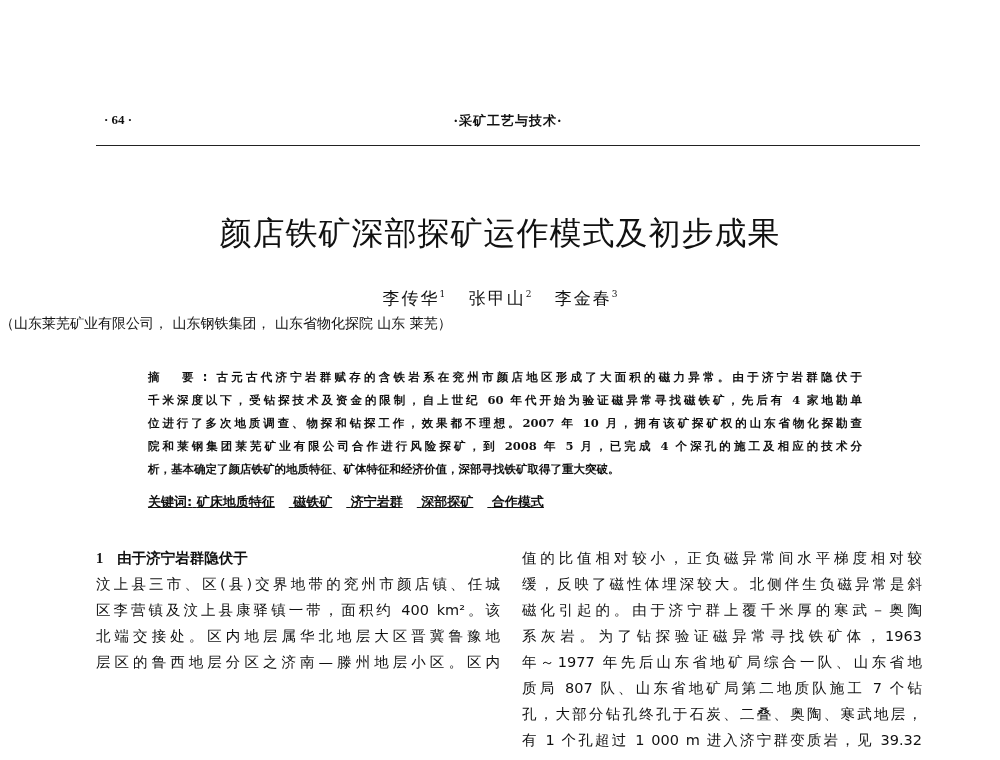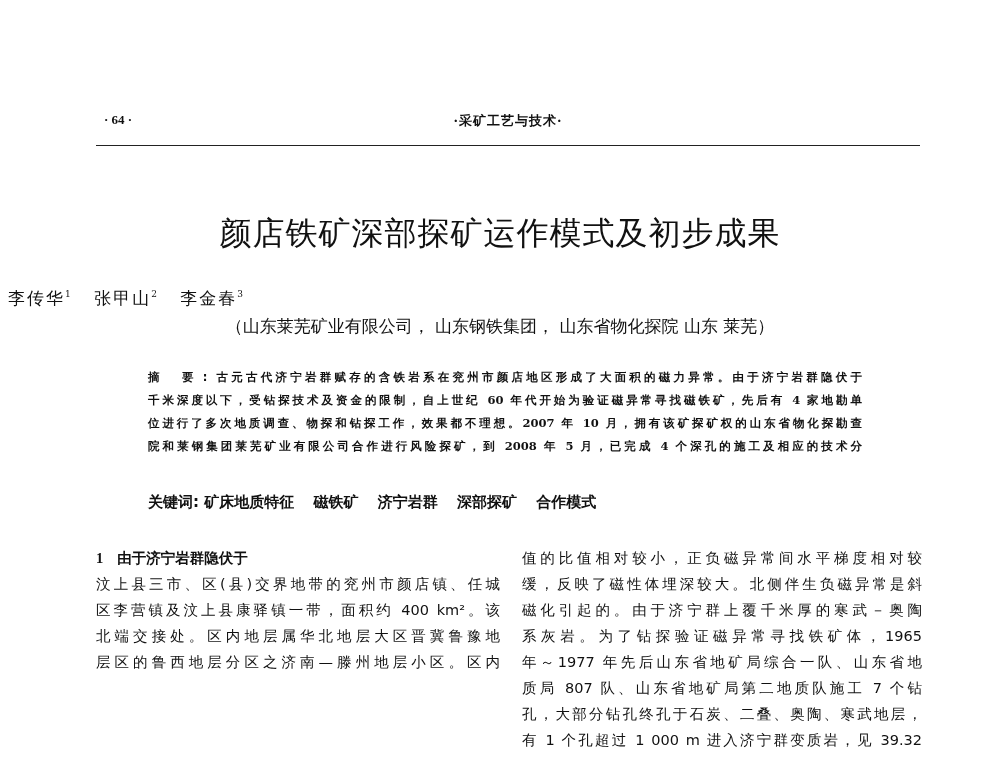--- a/index.html
+++ b/index.html
@@ -57,32 +57,32 @@
       font-size: 32px;
       letter-spacing: 1px;
       font-family: "DejaVu Sans", sans-serif;
       font-weight: normal;
     }
     .authors {
       position: absolute;
       left: 0;
       width: 1000px;
       top: 287px;
+      text-align: center;
       font-size: 17px;
       letter-spacing: 2px;
     }
     .authors .author { margin: 0 8px; }
     .authors sup { font-size: 9px; vertical-align: super; letter-spacing: 0; }
     .affiliations {
       position: absolute;
       left: 0;
       width: 1000px;
       top: 315px;
-      text-align: center;
-      font-size: 17px;
+      font-size: 14px;
       font-family: "DejaVu Sans", sans-serif;
     }
     .abstract {
       position: absolute;
       left: 148px;
       top: 366px;
       width: 714px;
       font-size: 11.5px;
       line-height: 23px;
       font-weight: bold;
@@ -92,22 +92,23 @@
       font-family: "DejaVu Sans", sans-serif;
       font-weight: bold;
       letter-spacing: 6px;
       margin-top: 20px;
     }
     .keywords {
       position: absolute;
       left: 148px;
       top: 493px;
       width: 714px;
-      font-size: 15px;
+      font-size: 13px;
       font-weight: bold;
+      text-decoration: underline;
     }
     .keywords-label {
       font-family: "DejaVu Sans", sans-serif;
       font-weight: bold;
     }
     .keywords .kw { margin-right: 14px; }
     .col {
       position: absolute;
       top: 545px;
       font-family: "DejaVu Sans", sans-serif;
@@ -148,20 +149,21 @@
   <span class="author"><span>李金春</span><sup>3</sup></span>
 </div>
 
 <div class="affiliations">（山东莱芜矿业有限公司，  山东钢铁集团，  山东省物化探院   山东   莱芜）</div>
 
 <div class="abstract">
   <span class="line"><span class="abstract-label">摘 要:</span><span>古元古代济宁岩群赋存的含铁岩系在兖州市颜店地区形成了大面积的磁力异常。由于济宁岩群隐伏于</span></span>
   <span class="line">千米深度以下，受钻探技术及资金的限制，自上世纪 60 年代开始为验证磁异常寻找磁铁矿，先后有 4 家地勘单</span>
   <span class="line">位进行了多次地质调查、物探和钻探工作，效果都不理想。2007 年 10 月，拥有该矿探矿权的山东省物化探勘查</span>
   <span class="line">院和莱钢集团莱芜矿业有限公司合作进行风险探矿，到 2008 年 5 月，已完成 4 个深孔的施工及相应的技术分</span>
+  <span class="line" style="text-align-last:left;">析，基本确定了颜店铁矿的地质特征、矿体特征和经济价值，深部寻找铁矿取得了重大突破。</span>
 </div>
 
 <div class="keywords">
   <span class="keywords-label">关键词:</span>
   <span class="kw">矿床地质特征</span>
   <span class="kw">磁铁矿</span>
   <span class="kw">济宁岩群</span>
   <span class="kw">深部探矿</span>
   <span class="kw">合作模式</span>
 </div>
@@ -173,18 +175,18 @@
   <span class="line">汶上县三市、区(县)交界地带的兖州市颜店镇、任城</span>
   <span class="line">区李营镇及汶上县康驿镇一带，面积约 400 km²。该</span>
   <span class="line">北端交接处。区内地层属华北地层大区晋冀鲁豫地</span>
   <span class="line">层区的鲁西地层分区之济南—滕州地层小区。区内</span>
 </div>
 
 <div class="col col-right">
   <span class="line">值的比值相对较小，正负磁异常间水平梯度相对较</span>
   <span class="line">缓，反映了磁性体埋深较大。北侧伴生负磁异常是斜</span>
   <span class="line">磁化引起的。由于济宁群上覆千米厚的寒武－奥陶</span>
-  <span class="line">系灰岩。为了钻探验证磁异常寻找铁矿体，1965</span>
+  <span class="line">系灰岩。为了钻探验证磁异常寻找铁矿体，1963</span>
   <span class="line">年～1977 年先后山东省地矿局综合一队、山东省地</span>
   <span class="line">质局 807 队、山东省地矿局第二地质队施工 7 个钻</span>
   <span class="line">孔，大部分钻孔终孔于石炭、二叠、奥陶、寒武地层，</span>
   <span class="line">有 1 个孔超过 1 000 m 进入济宁群变质岩，见 39.32</span>
 </div>
 
 </body></html>

